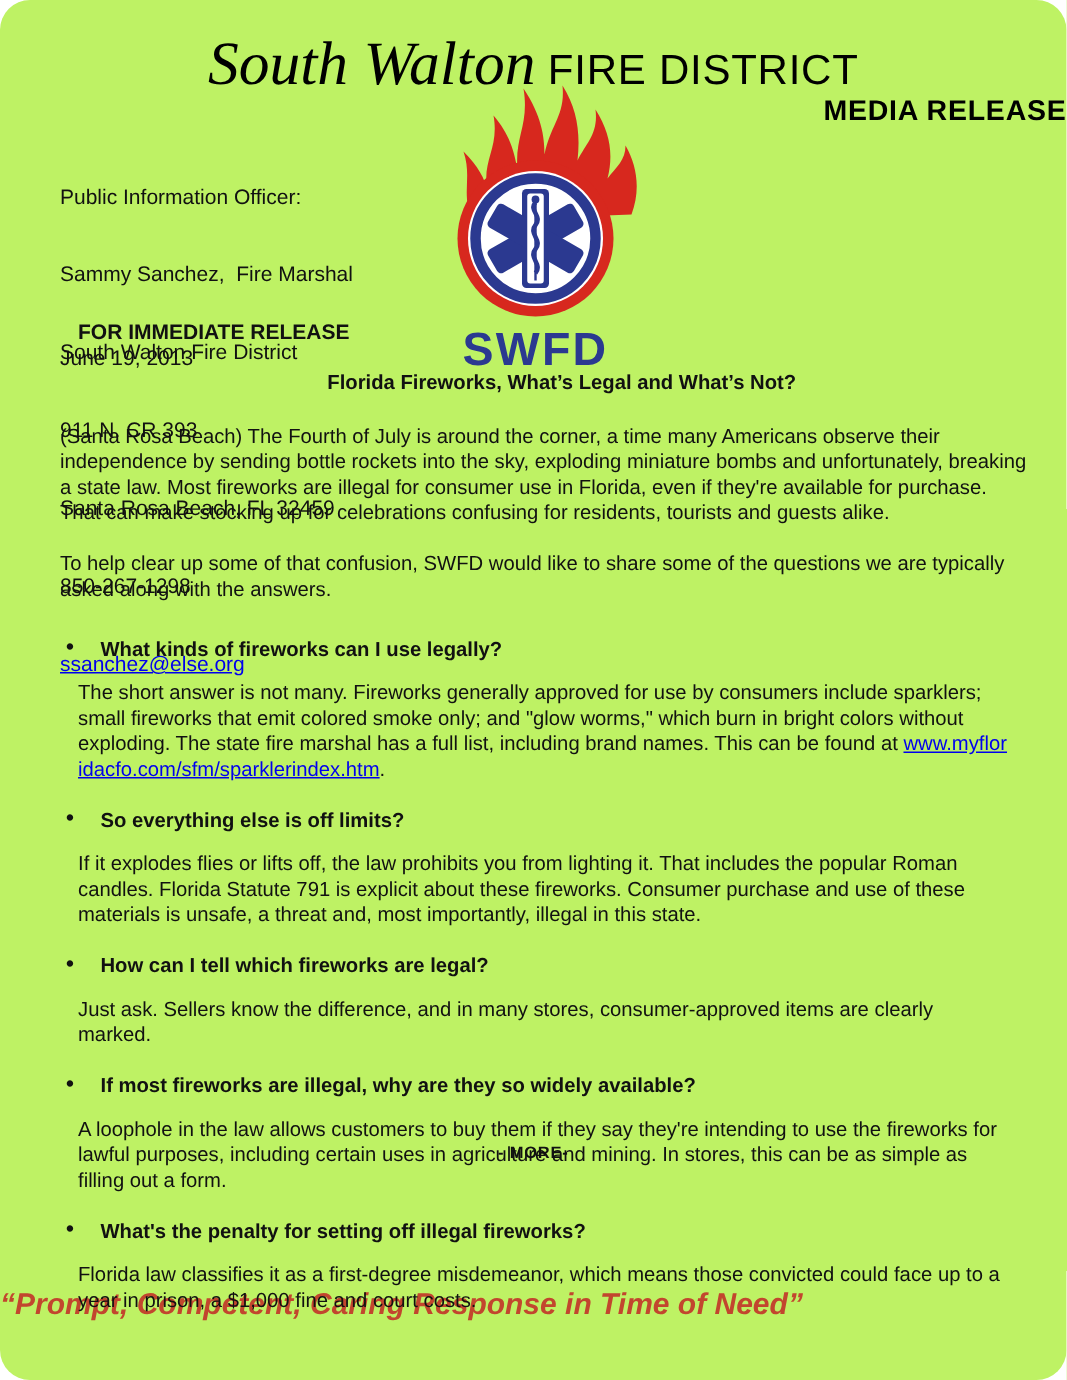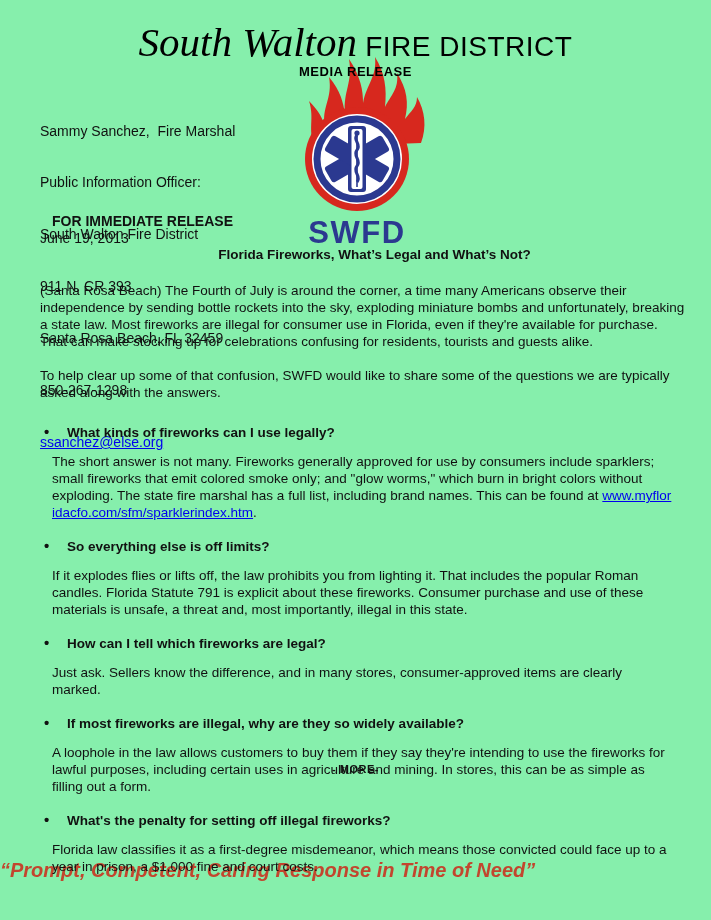--- a/index.html
+++ b/index.html
@@ -1,39 +1,40 @@
 <!DOCTYPE html>
 <html><head>
 <meta charset="utf-8">
 <style>
   html,body{margin:0;padding:0;background:#ffffff;}
   #page{
     position:relative;
     width:711px;height:920px;
-    background:#86efac;
+    background:#bef264;
     font-family:"Liberation Sans",sans-serif;
     color:#111;
     overflow:hidden;
+    border-radius:20px;
   }
   
   #title{
     position:absolute;top:22px;left:0;width:100%;
     text-align:center;line-height:1;white-space:nowrap;z-index:2;
   }
   #title .script{
     font-family:"Liberation Serif",serif;
     font-style:italic;font-size:41px;color:#000;
   }
   #title .caps{
     font-family:"Liberation Sans",sans-serif;
     font-size:28px;color:#000;letter-spacing:.5px;
   }
   #media-release{
     position:absolute;top:64px;left:0;width:100%;
-    text-align:center;font-size:13px;font-weight:700;
+    text-align:right;font-size:19px;font-weight:700;
     letter-spacing:.5px;color:#000;z-index:2;
   }
   
   #logo{position:absolute;left:285px;top:55px;width:170px;height:195px;z-index:1;}
   
   #contact{
     position:absolute;left:40px;top:88px;
     font-size:14px;line-height:17.3px;white-space:pre-wrap;z-index:3;
   }
   #contact .email{color:#0000EE;text-decoration:underline;cursor:pointer;}
@@ -110,22 +111,22 @@
         <line x1="0" y1="-27" x2="0" y2="28" stroke="#2B3990" stroke-width="1.6"></line>
         <path d="M 0 -24 C -5 -19, 5 -15, 0 -9 C -5 -3, 5 1, 0 7 C -5 13, 5 17, 0 23" fill="none" stroke="#2B3990" stroke-width="3"></path>
         <circle cx="0" cy="-26" r="2.6" fill="#2B3990"></circle>
       </g>
 
       <text x="72" y="188" text-anchor="middle" font-family="Liberation Sans, sans-serif" font-size="31" font-weight="bold" letter-spacing="1.5" fill="#2B3990">SWFD</text>
     </svg>
   </div>
 
   <div id="contact">
+    <div>Public Information Officer:</div>
     <div>Sammy Sanchez,  Fire Marshal</div>
-    <div>Public Information Officer:</div>
     <div>South Walton Fire District</div>
     <div>911 N. CR 393</div>
     <div>Santa Rosa Beach, FL 32459</div>
     <div>850-267-1298</div>
     <div><a class="email">ssanchez@else.org</a></div>
   </div>
 
   <div id="release-block">
     <div id="release-label">FOR IMMEDIATE RELEASE</div>
     <div id="release-date">June 19, 2013</div>

